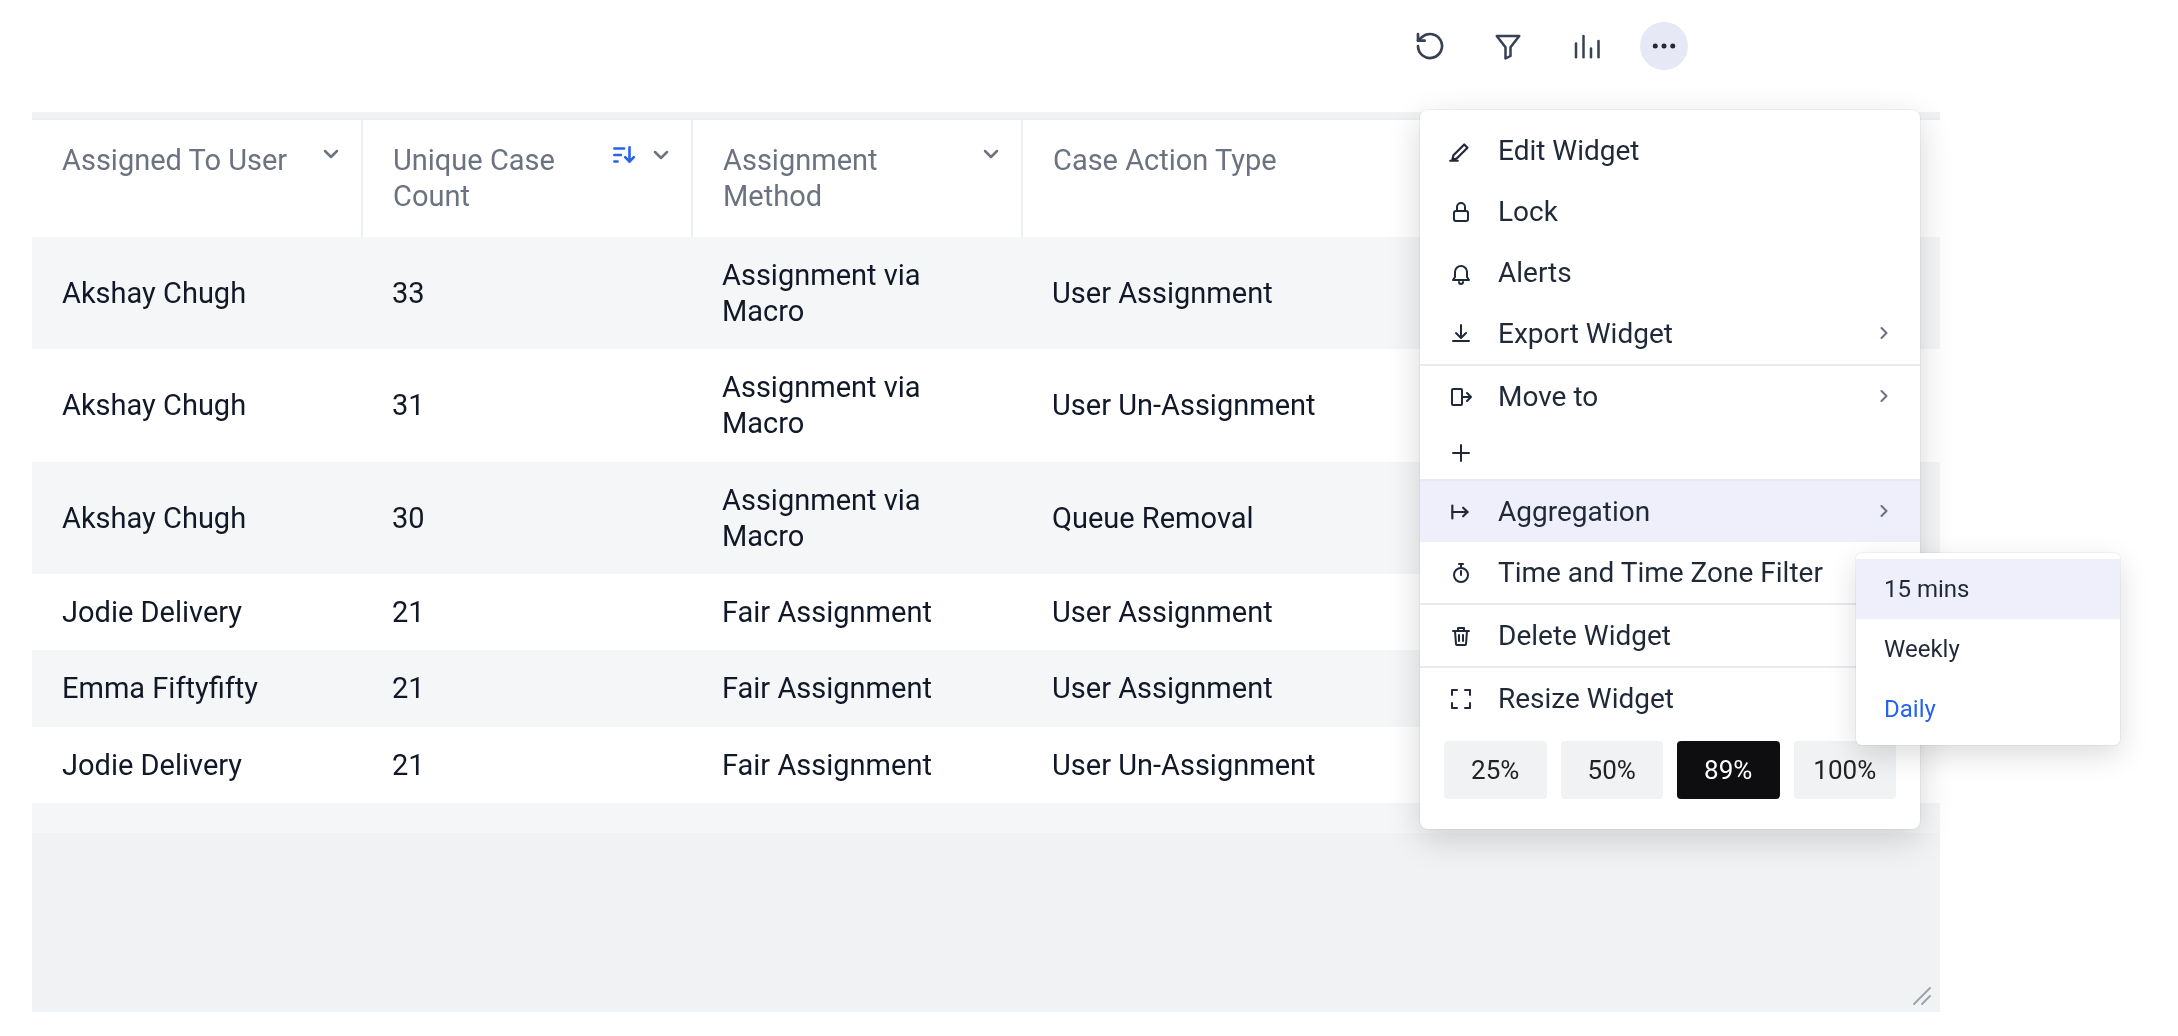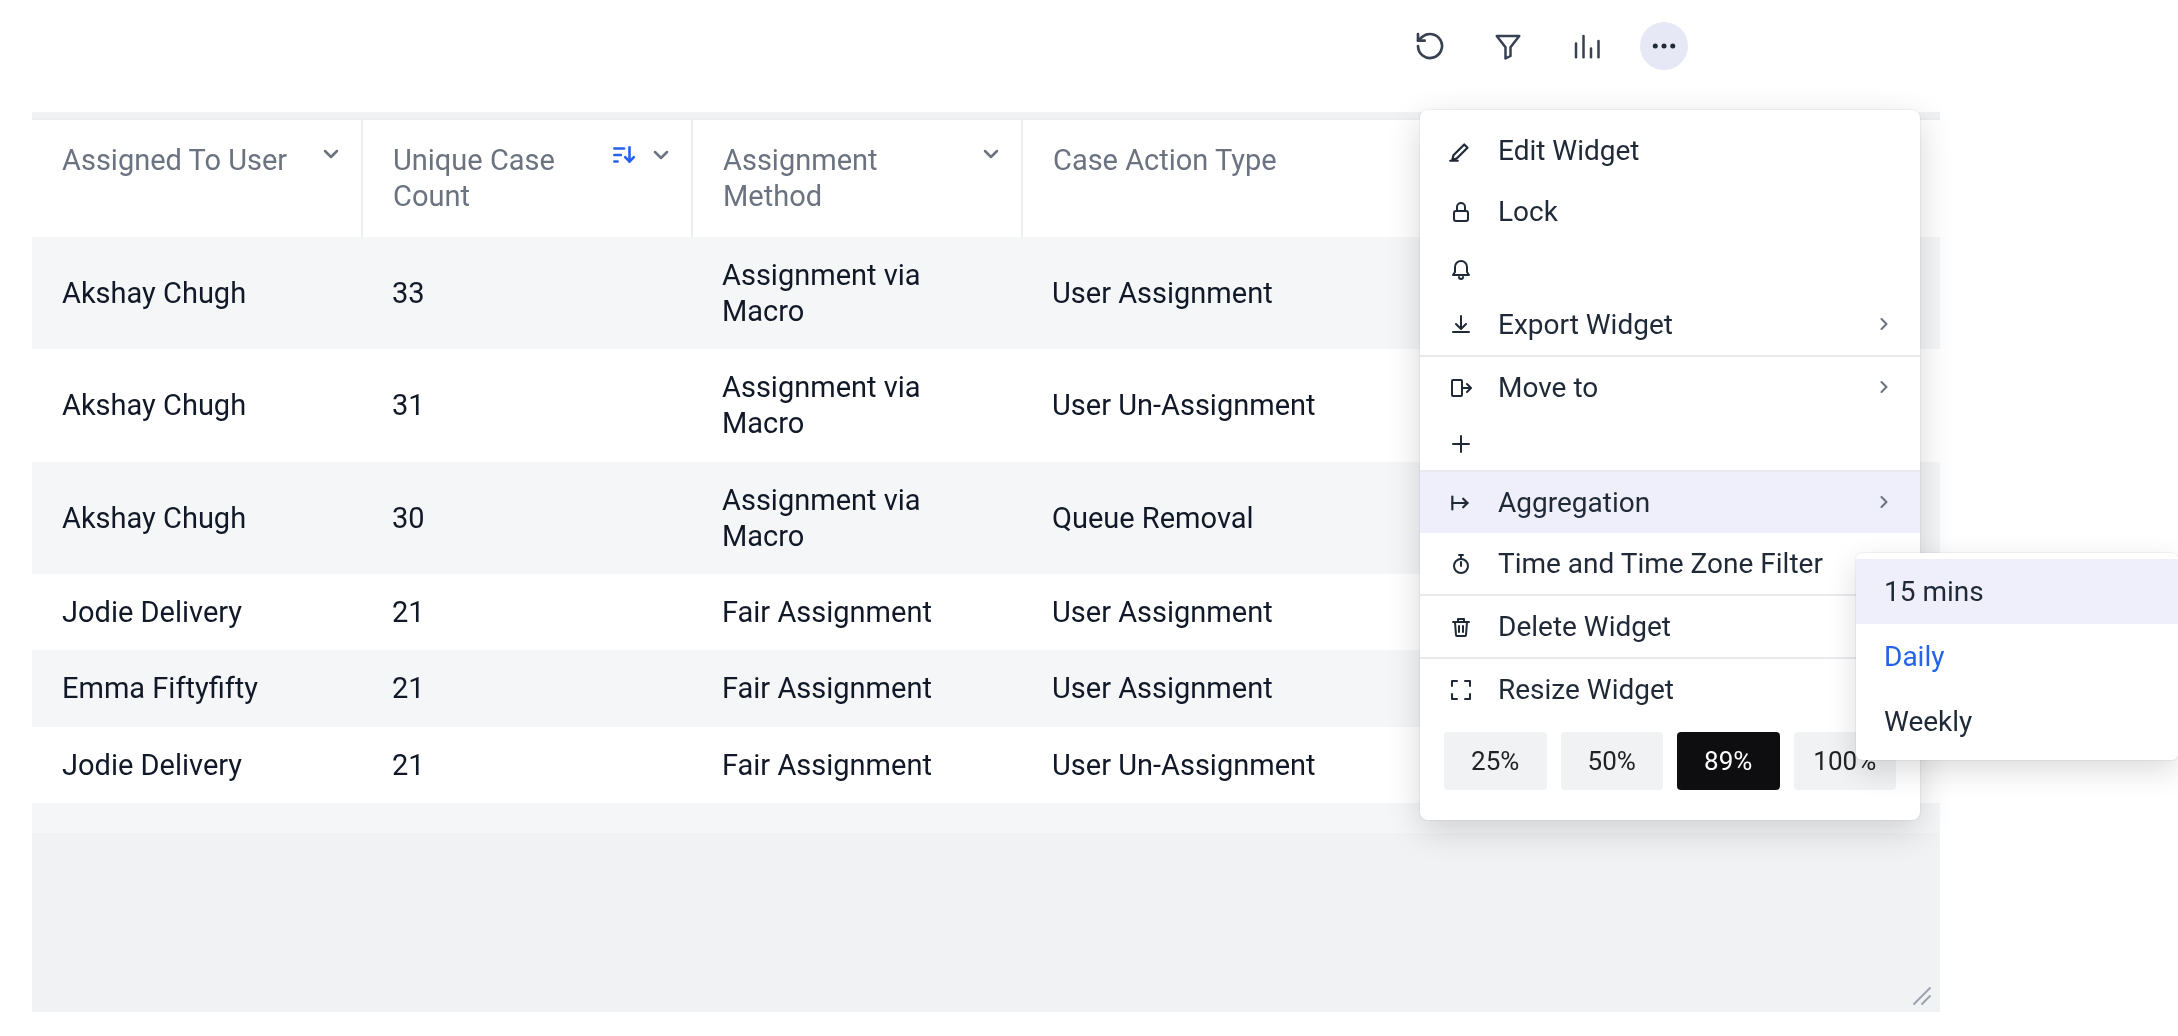--- a/index.html
+++ b/index.html
@@ -130,26 +130,26 @@
     border-radius: 4px;
     cursor: pointer;
   }
   .resize-btn.active { background: #0e0e10; color: #fff; }
 
   
   .submenu {
     position: absolute;
     top: 553px;
     left: 1856px;
-    width: 322px;
+    width: 264px;
     background: #fff;
     border-radius: 6px;
     box-shadow: 0 10px 30px rgba(0,0,0,0.14), 0 0 0 1px rgba(0,0,0,0.04);
     padding: 6px 0;
-    font-size: 28px;
+    font-size: 24px;
     z-index: 25;
   }
   .sub-item {
     padding: 16px 28px;
     cursor: pointer;
     color: #1f2937;
   }
   .sub-item.hover { background: #efeffb; }
   .sub-item.selected { color: #2563eb; }
 
@@ -320,20 +320,21 @@
     </span>
     <span class="menu-label">Lock</span>
   </div>
   <div class="menu-item">
     <span class="menu-ico">
       <svg width="24" height="24" viewBox="0 0 24 24" fill="none" stroke="#1f2937" stroke-width="2" stroke-linecap="round" stroke-linejoin="round">
           <path d="M18 16v-5a6 6 0 1 0-12 0v5l-2 3h16z"></path>
           <path d="M10 21a2 2 0 0 0 4 0"></path>
         </svg>
     </span>
+    <span class="menu-label">Alerts</span>
   </div>
   <div class="menu-item">
     <span class="menu-ico">
       <svg width="24" height="24" viewBox="0 0 24 24" fill="none" stroke="#1f2937" stroke-width="2" stroke-linecap="round" stroke-linejoin="round">
           <path d="M12 3v12"></path>
           <polyline points="7 11 12 16 17 11"></polyline>
           <path d="M4 19h16"></path>
         </svg>
     </span>
     <span class="menu-label">Export Widget</span>
@@ -422,22 +423,22 @@
   <div class="resize-row">
     <div class="resize-btn">25%</div>
     <div class="resize-btn">50%</div>
     <div class="resize-btn active">89%</div>
     <div class="resize-btn">100%</div>
   </div>
 </div>
 
 <div class="submenu">
   <div class="sub-item hover">15 mins</div>
+  <div class="sub-item">Weekly</div>
   <div class="sub-item selected">Daily</div>
-  <div class="sub-item">Weekly</div>
 </div>
 
 <div class="resize-handle">
   <svg width="22" height="22" viewBox="0 0 22 22" fill="none" stroke="#9ca3af" stroke-width="2" stroke-linecap="round">
       <line x1="4" y1="20" x2="20" y2="4"></line>
       <line x1="12" y1="20" x2="20" y2="12"></line>
     </svg>
 </div>
 
 </body></html>

